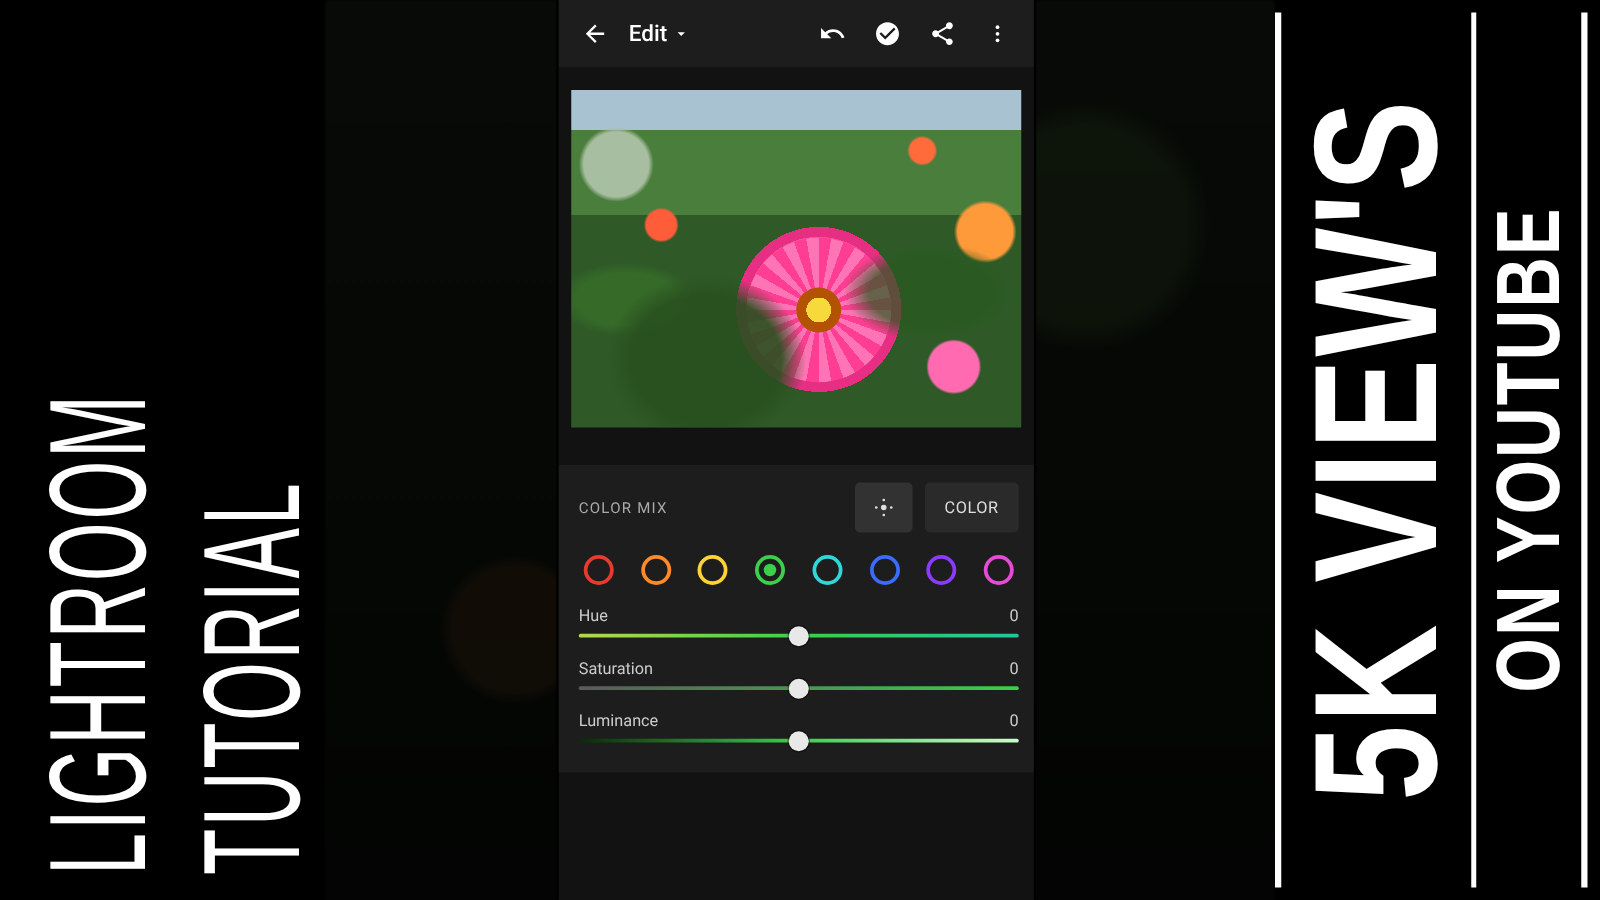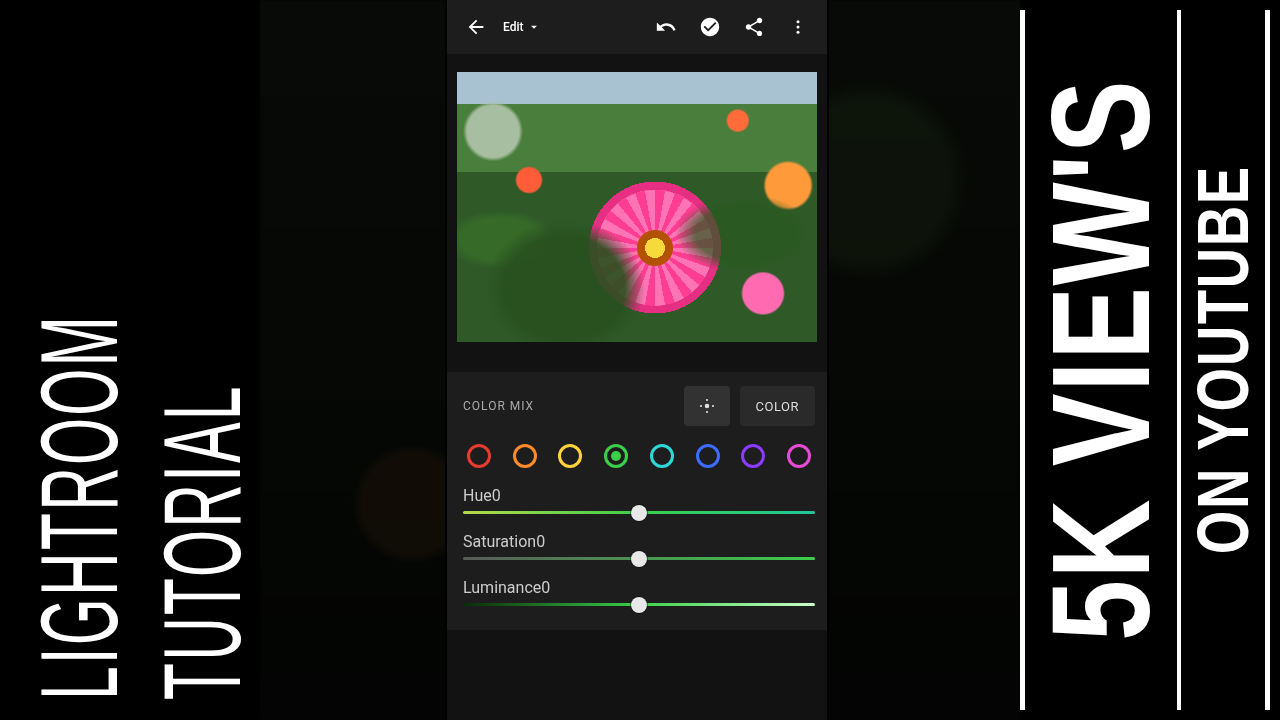--- a/index.html
+++ b/index.html
@@ -124,21 +124,21 @@
   .appbar {
     height: 54px;
     background: #1d1d1d;
     display: flex;
     align-items: center;
     padding: 0 12px;
     gap: 10px;
   }
   .appbar .spacer { flex: 1; }
   .appbar .title {
-    font-size: 12px;
+    font-size: 18px;
     font-weight: 500;
     color: #fff;
     display: flex;
     align-items: center;
     gap: 4px;
   }
   .icon-btn {
     width: 34px;
     height: 34px;
     display: flex;
@@ -263,22 +263,22 @@
     transform: translate(-50%, -50%);
     background: currentColor;
   }
 
   .slider-row {
     margin-bottom: 18px;
   }
   .slider-row:last-child { margin-bottom: 4px; }
   .slider-labels {
     display: flex;
-    justify-content: flex-start;
-    font-size: 16px;
+    justify-content: space-between;
+    font-size: 13px;
     color: #ccc;
     margin-bottom: 6px;
   }
   .track {
     position: relative;
     height: 3px;
     border-radius: 2px;
     cursor: pointer;
   }
   .track.hue { background: linear-gradient(90deg,#b5d84a,#3bcf4a,#1fc79a); }

